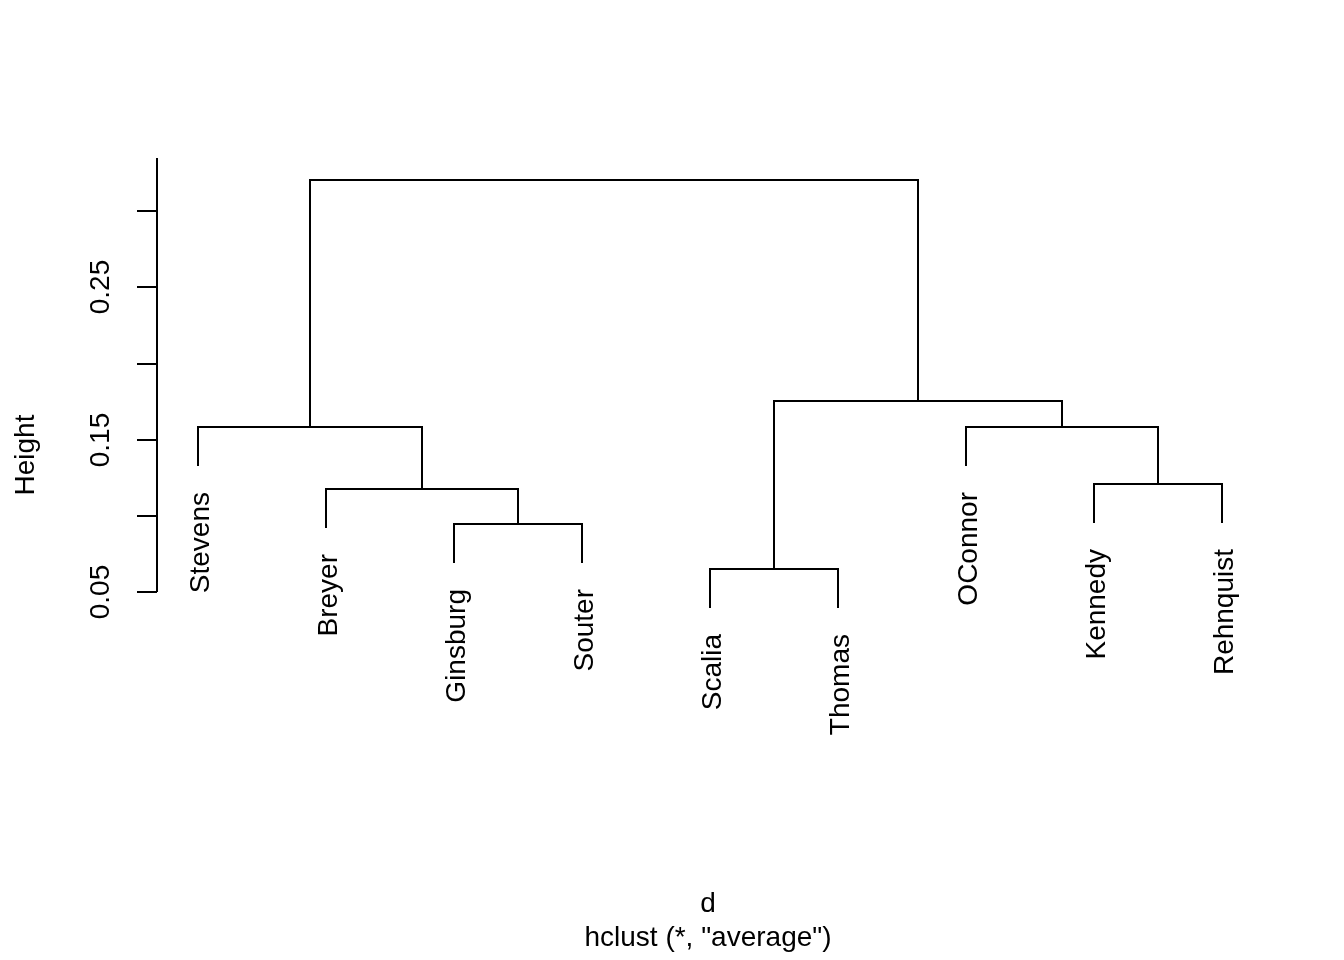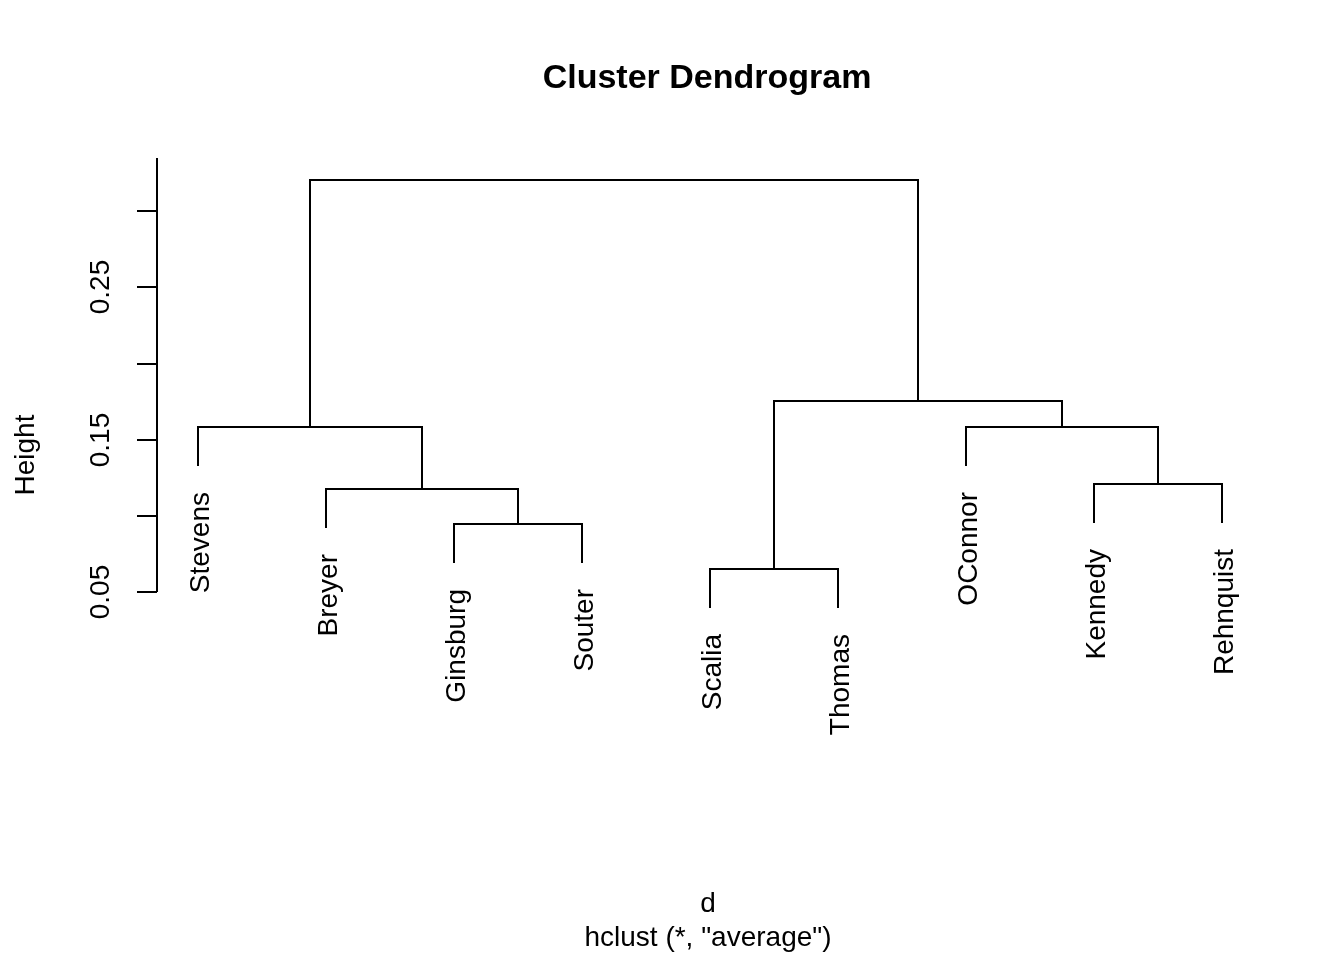--- a/index.html
+++ b/index.html
@@ -72,21 +72,20 @@
       <line x1="1158" y1="426.8375" x2="1158" y2="484.025" stroke="#000000" stroke-width="2"></line>
       <line x1="965" y1="426.8375" x2="1159" y2="426.8375" stroke="#000000" stroke-width="2"></line>
       <line x1="774" y1="400.91249999999997" x2="774" y2="569.425" stroke="#000000" stroke-width="2"></line>
       <line x1="1062" y1="400.91249999999997" x2="1062" y2="426.8375" stroke="#000000" stroke-width="2"></line>
       <line x1="773" y1="400.91249999999997" x2="1063" y2="400.91249999999997" stroke="#000000" stroke-width="2"></line>
       <line x1="310" y1="179.7874999999999" x2="310" y2="427.29499999999996" stroke="#000000" stroke-width="2"></line>
       <line x1="918" y1="179.7874999999999" x2="918" y2="400.91249999999997" stroke="#000000" stroke-width="2"></line>
       <line x1="309" y1="179.7874999999999" x2="919" y2="179.7874999999999" stroke="#000000" stroke-width="2"></line>
     </svg>
 
-  <div class="chart-title">Cluster Dendrogram</div>
 
   <div class="rot-label ylab">Height</div>
 
   <div id="generated-labels">
       <div class="rot-label ytick" style="left: -34px; top: 227.3px;">0.25</div>
       <div class="rot-label ytick" style="left: -34px; top: 379.8px;">0.15</div>
       <div class="rot-label ytick" style="left: -34px; top: 532.3px;">0.05</div>
       <div class="rot-label leaflab" style="left: 181.5px; top: 589.096px;">Ginsburg</div>
       <div class="rot-label leaflab" style="left: 309.5px; top: 589.096px;">Souter</div>
       <div class="rot-label leaflab" style="left: 53.5px; top: 554.326px;">Breyer</div>

